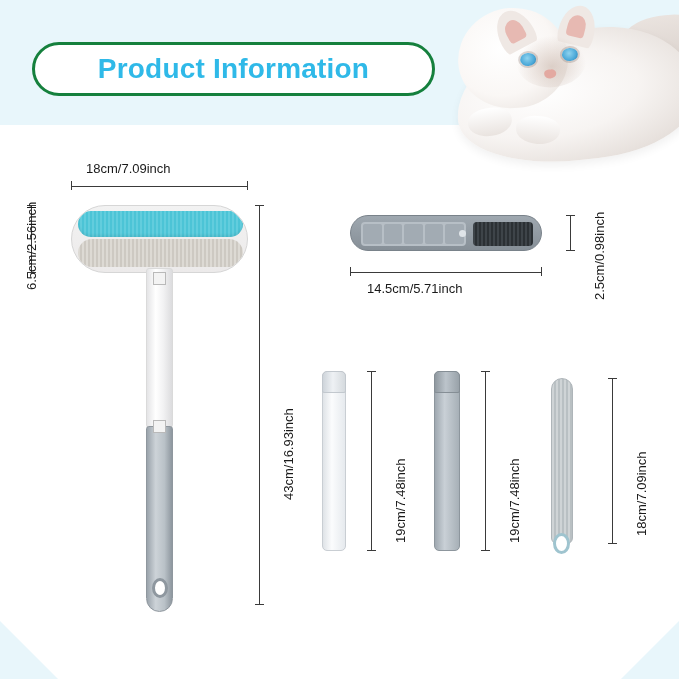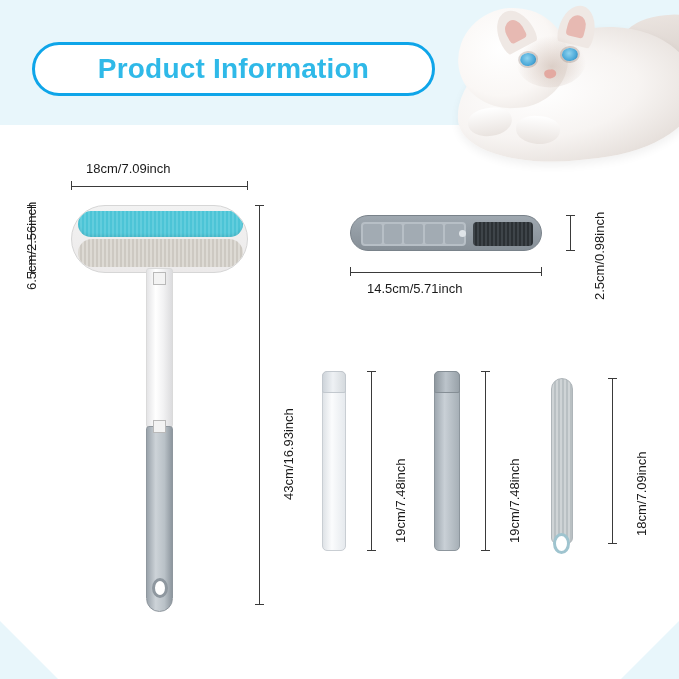--- a/index.html
+++ b/index.html
@@ -21,21 +21,21 @@
     overflow:hidden;
   }
   .banner-stripe{
     position:absolute;left:0;bottom:0;width:679px;height:6px;
     background:#ffffff;
   }
   .title-pill{
     position:absolute;left:32px;top:42px;
     width:403px;height:54px;
     background:#ffffff;
-    border:3px solid #0ea5e9;
+    border:3px solid #15803d;
     border-radius:27px;
     box-sizing:border-box;
     display:flex;align-items:center;justify-content:center;
   }
   .title-text{
     font-size:28px;font-weight:bold;color:#2fb9e8;
     letter-spacing:.2px;
     white-space:nowrap;
   }
   

